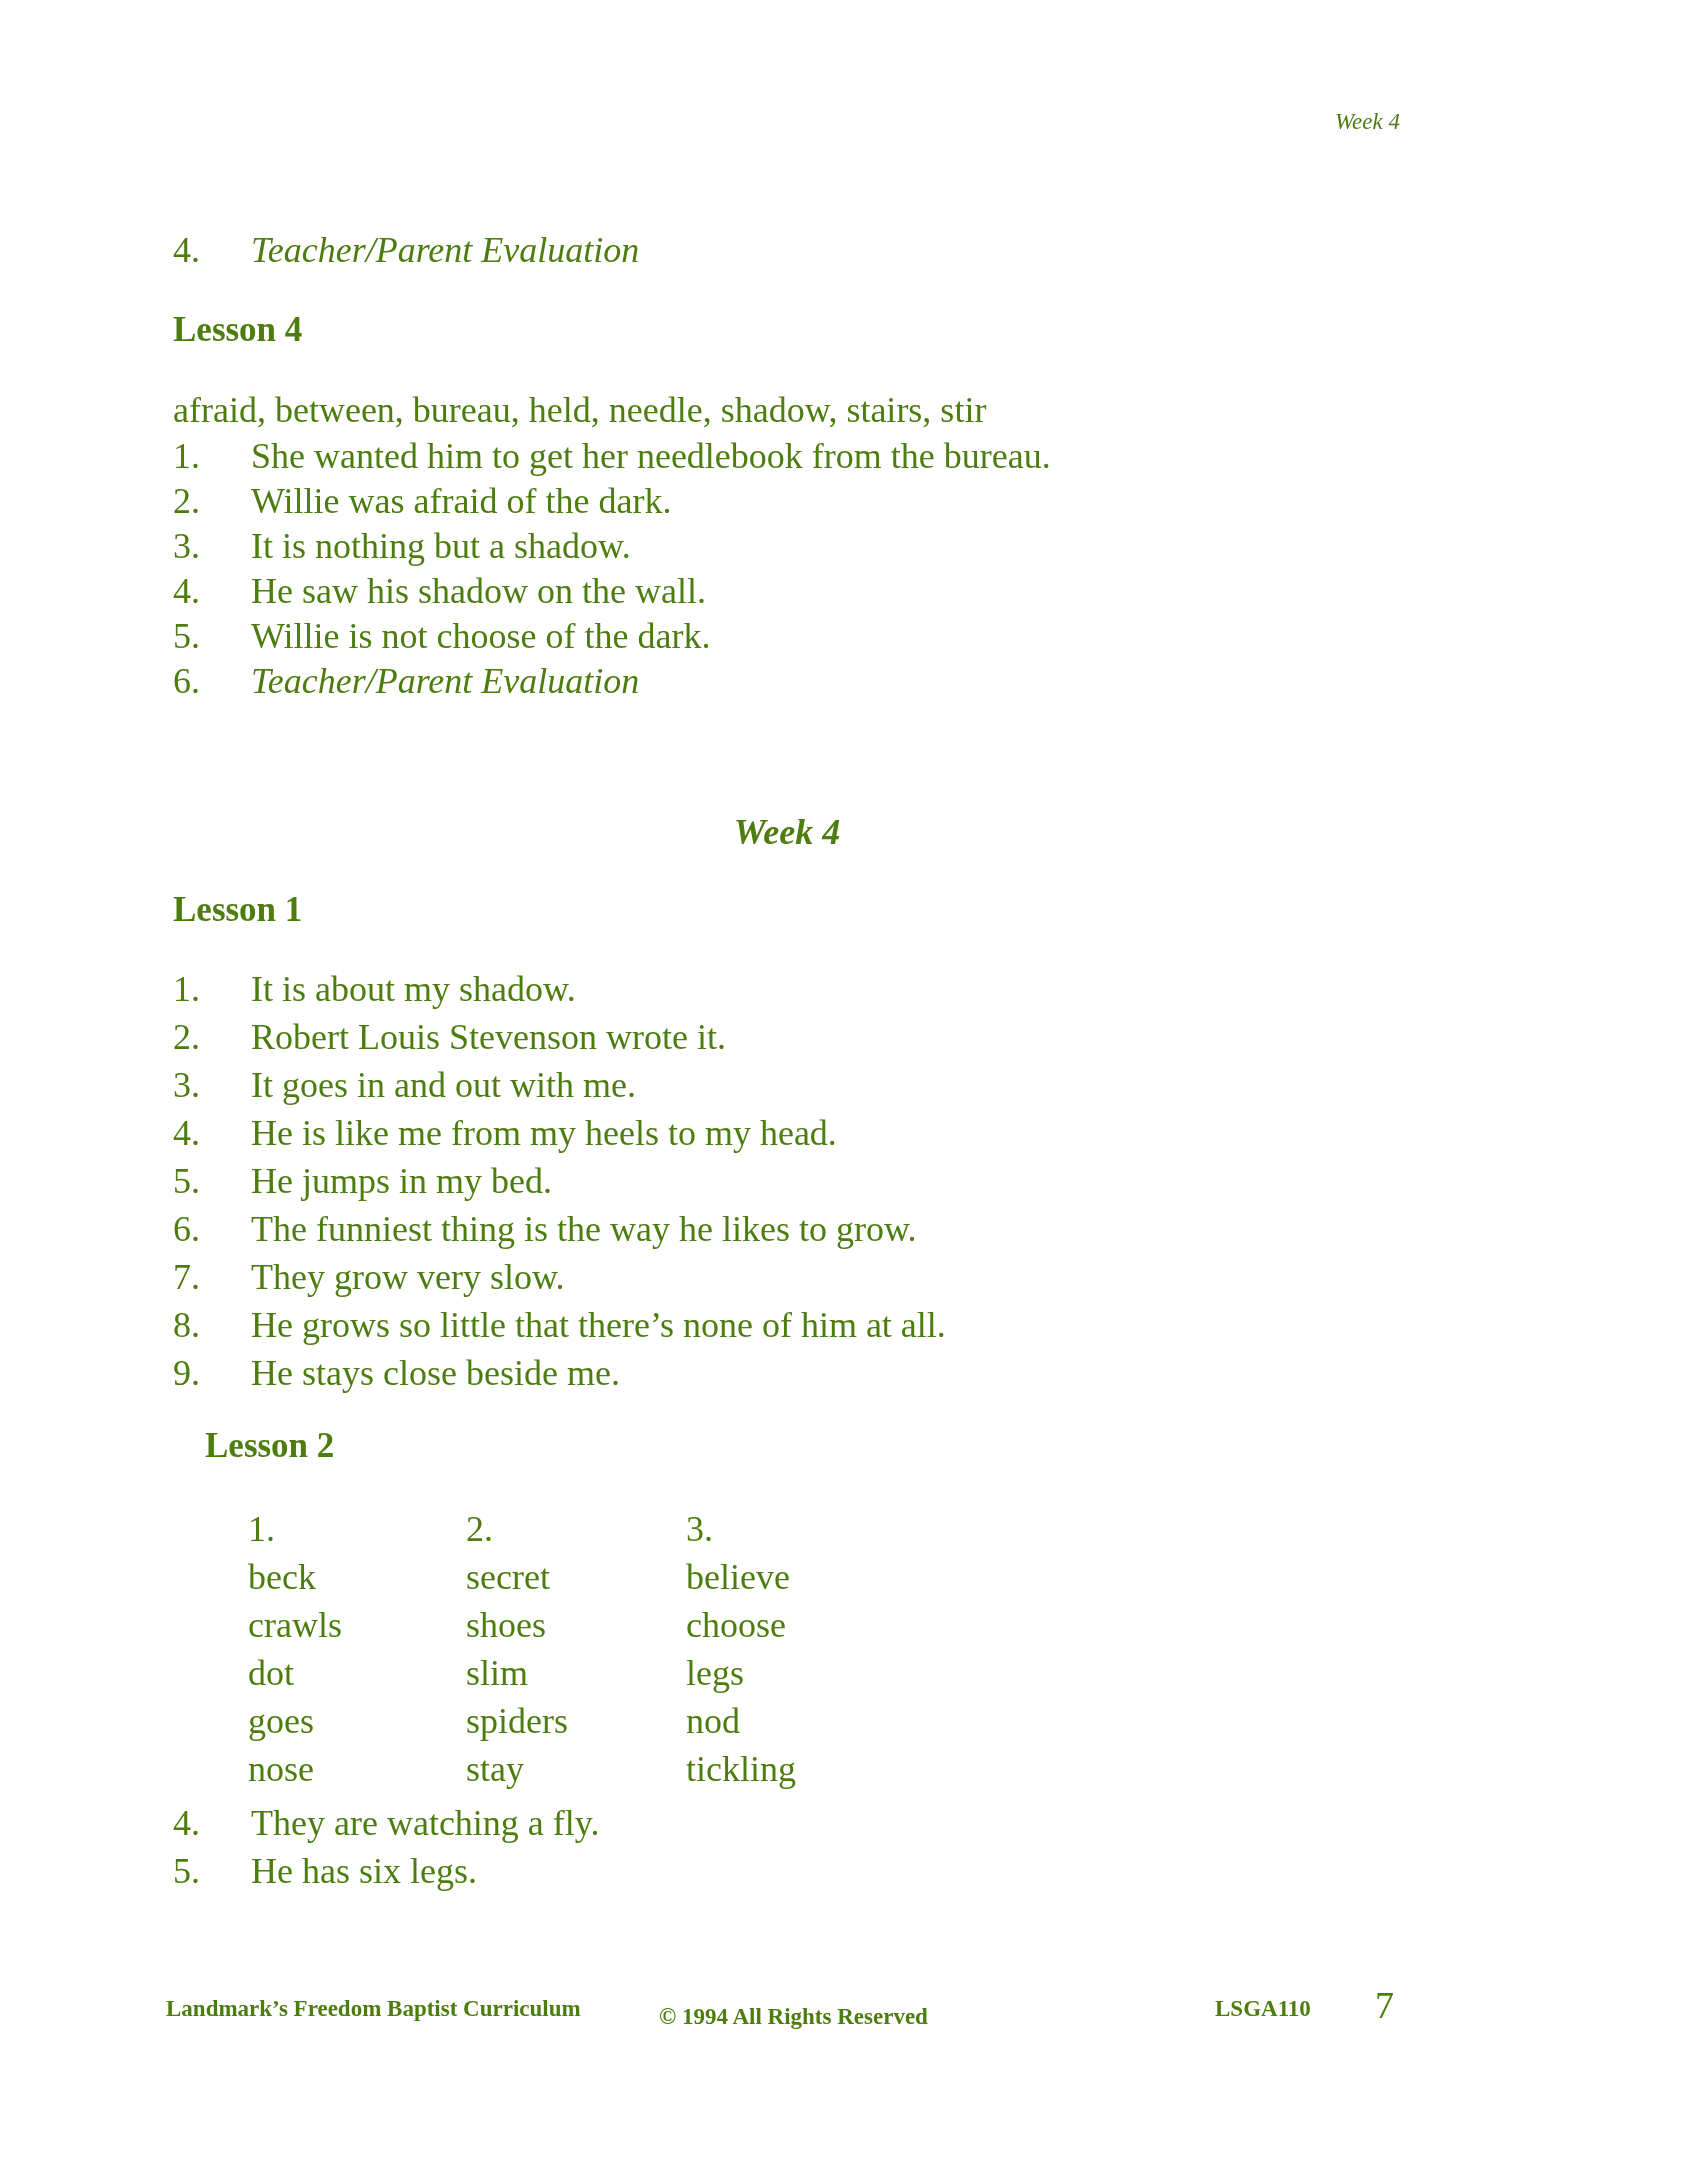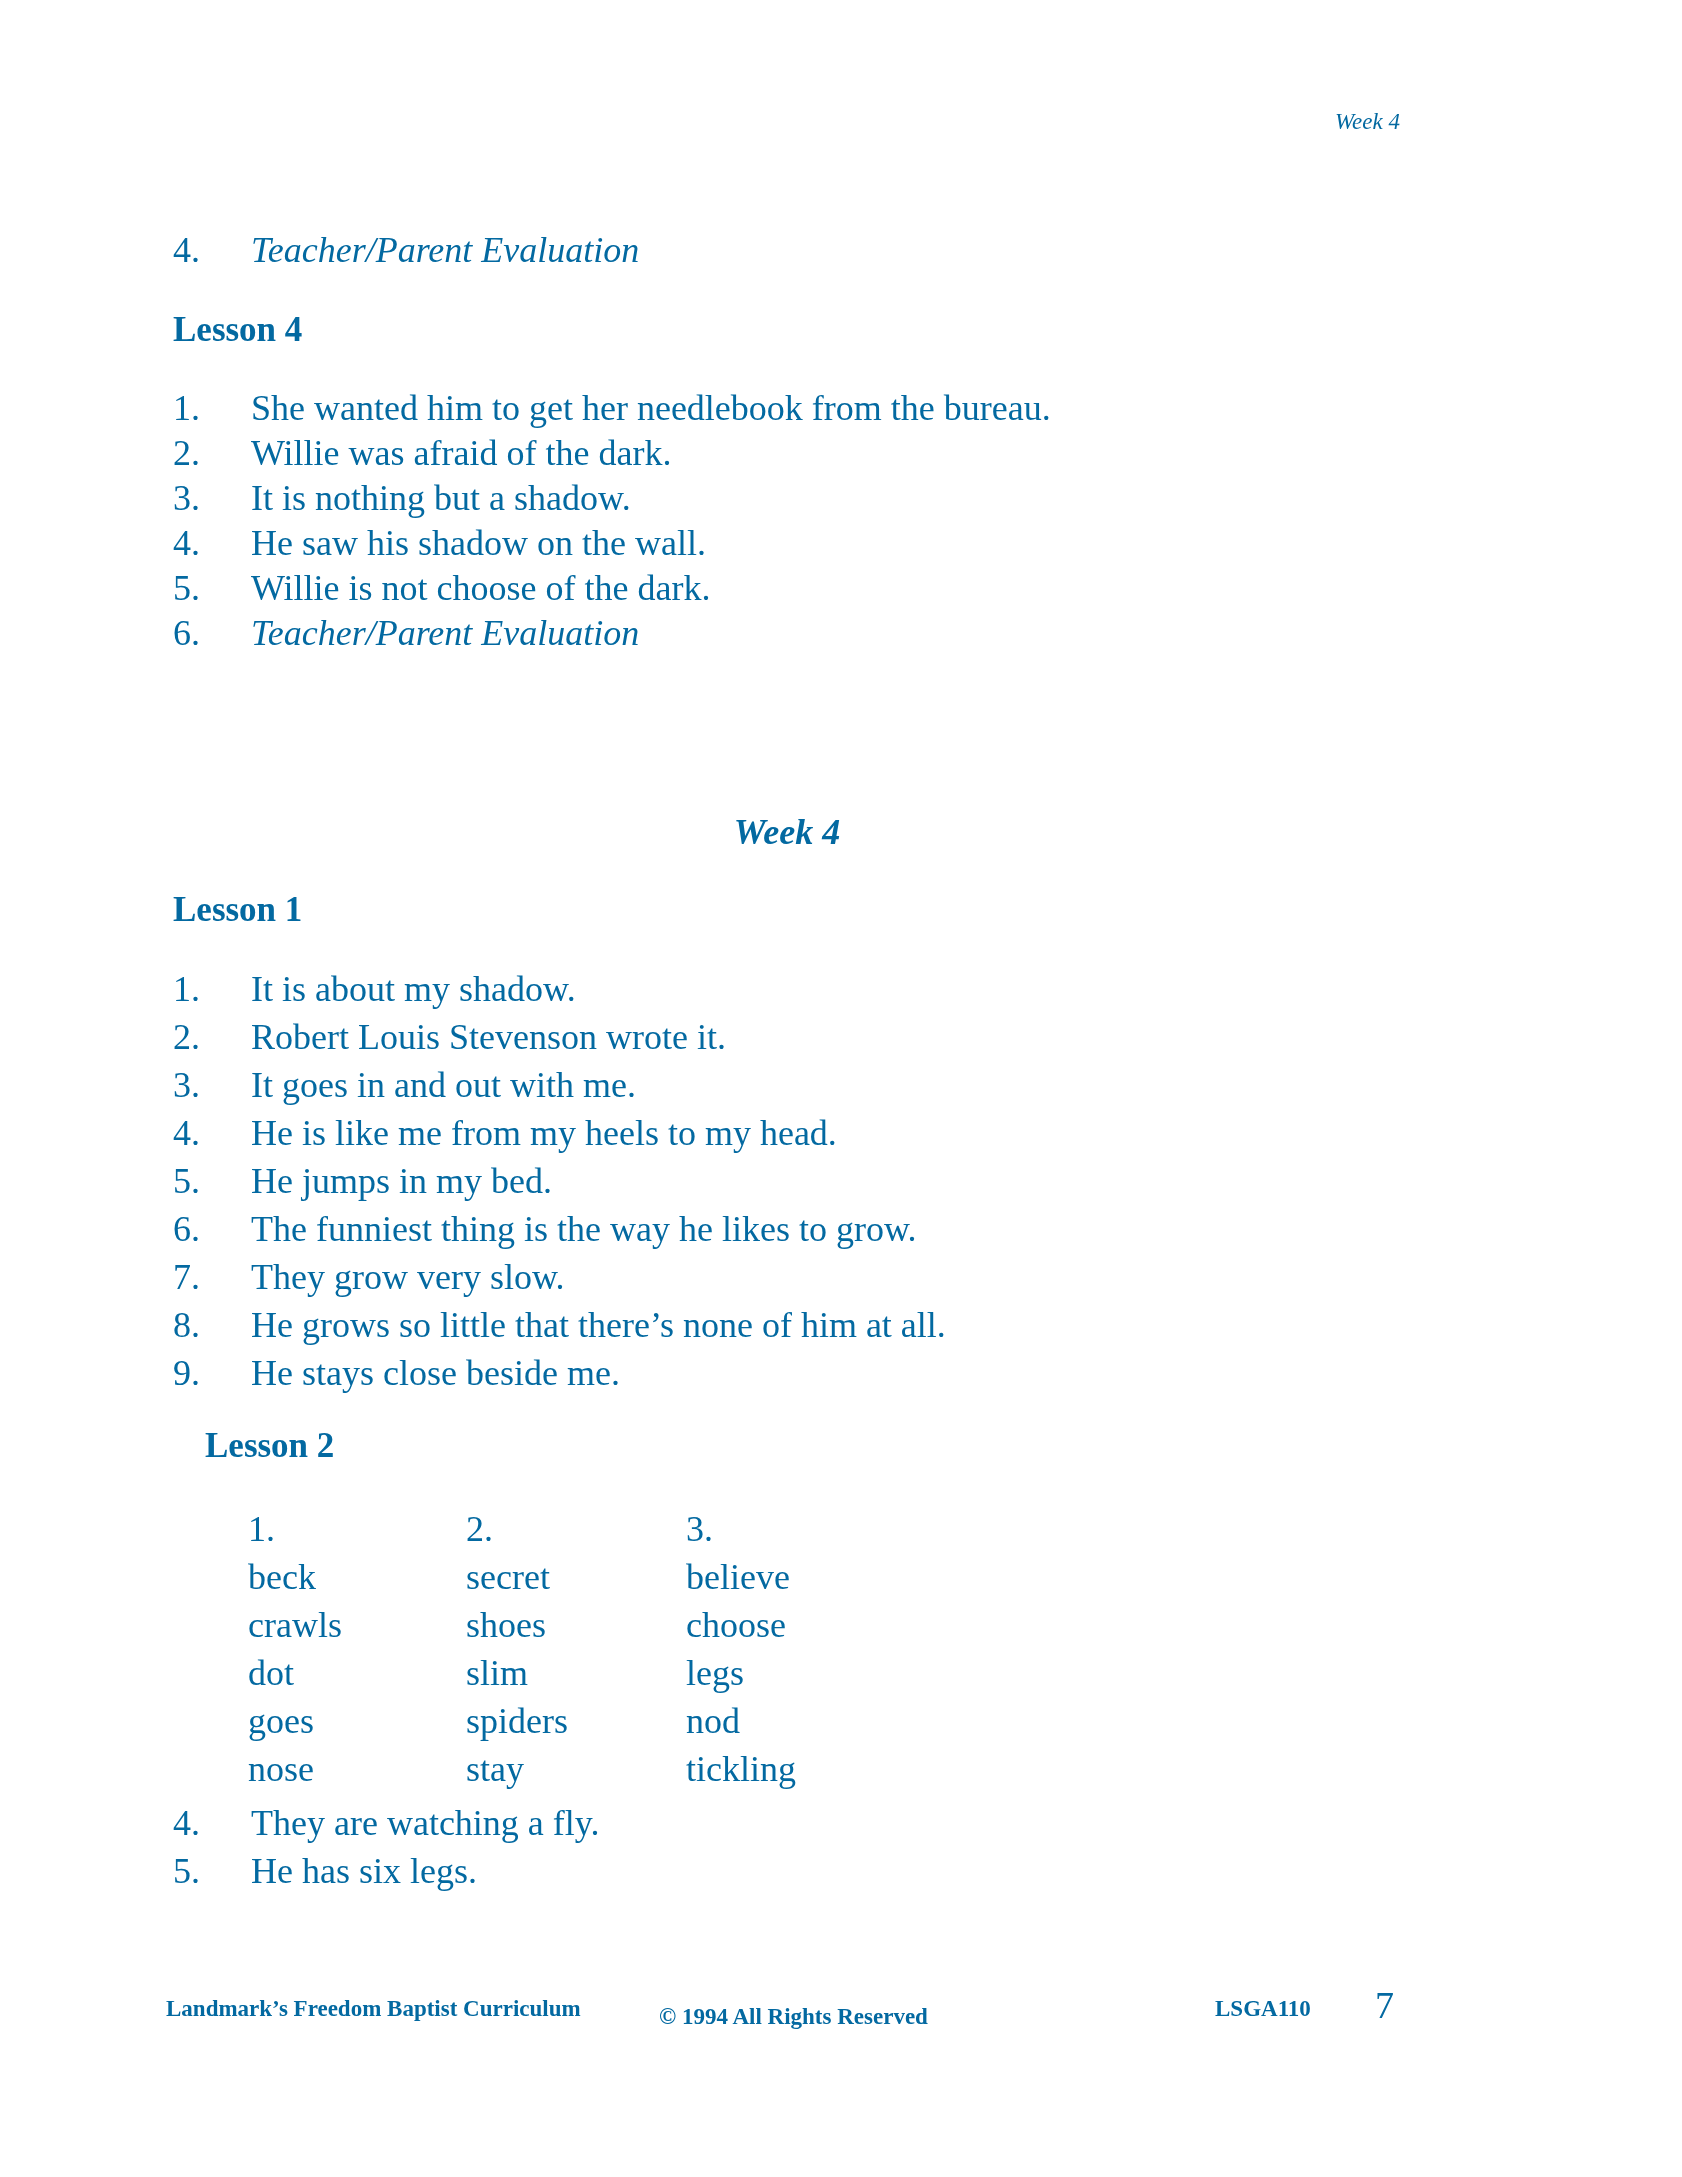--- a/index.html
+++ b/index.html
@@ -1,20 +1,20 @@
 <!DOCTYPE html>
 <html style="font-size:14px"><head>
 <meta charset="utf-8">
 <style>
   html,body{margin:0;padding:0;background:#e8e8e8;}
   .page{
     position:relative;
     width:1683px;height:2177px;
     background:#ffffff;
-    color:#0369a1;
+    color:#4d7c0f;
     font-family:"Liberation Serif","DejaVu Serif",serif;
     overflow:hidden;
   }
   .abs{position:absolute;}
   
   .week-top{top:109px;left:1335px;font-size:23px;font-style:italic;}
   
   .item{display:flex;font-size:36px;line-height:45px;}
   .item .num{flex:0 0 78px;width:78px;}
   .item .txt{flex:1 1 auto;}
@@ -48,20 +48,21 @@
   <div class="abs week-top">Week 4</div>
 
   <div class="abs item" style="top:228px;left:173px;width:1228px;">
     <span class="num">4.</span>
     <span class="txt italic">Teacher/Parent Evaluation</span>
   </div>
 
   <div class="abs lesson-h" style="top:311px;left:173px;">Lesson 4</div>
 
   <div class="abs l4-block">
+    <div class="plain-line">afraid, between, bureau, held, needle, shadow, stairs, stir</div>
     <div class="items-52">
       <div class="item">
         <span class="num">1.</span>
         <span class="txt">She wanted him to get her needlebook from the bureau.</span>
       </div>
       <div class="item">
         <span class="num">2.</span>
         <span class="txt">Willie was afraid of the dark.</span>
       </div>
       <div class="item">

